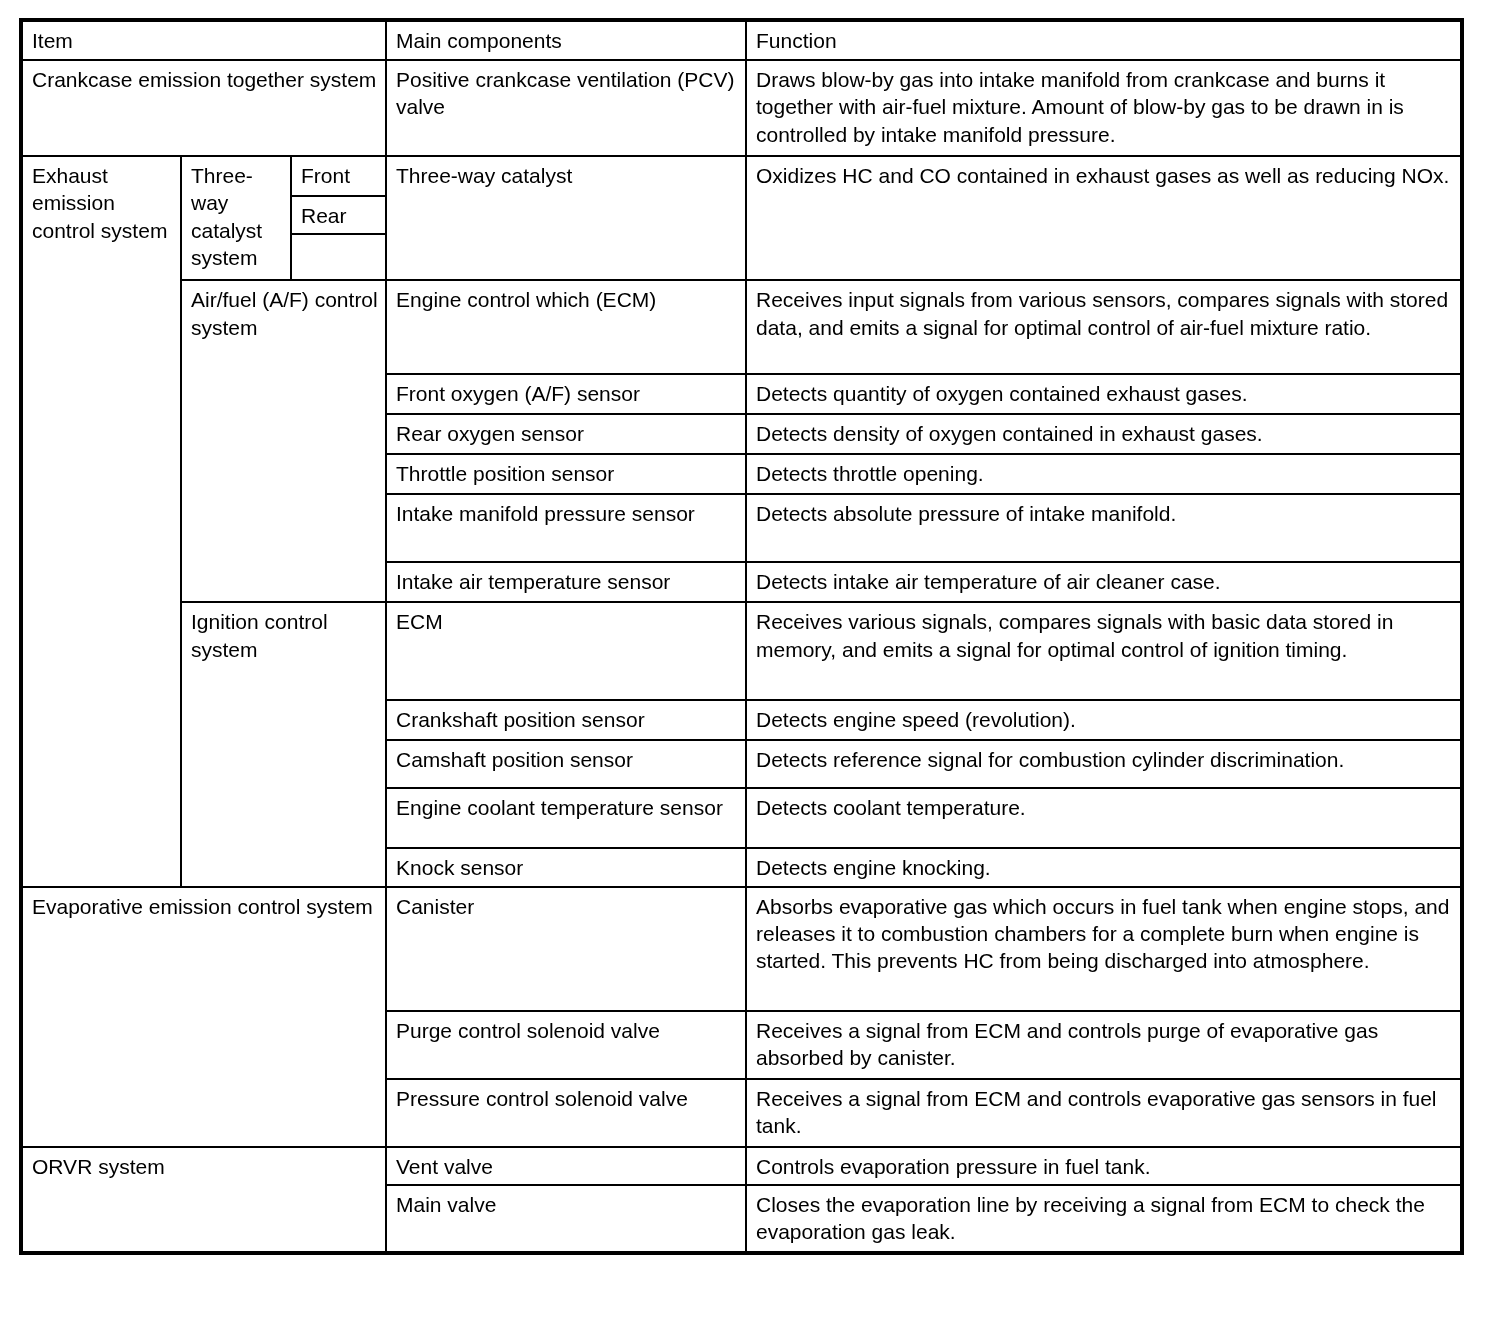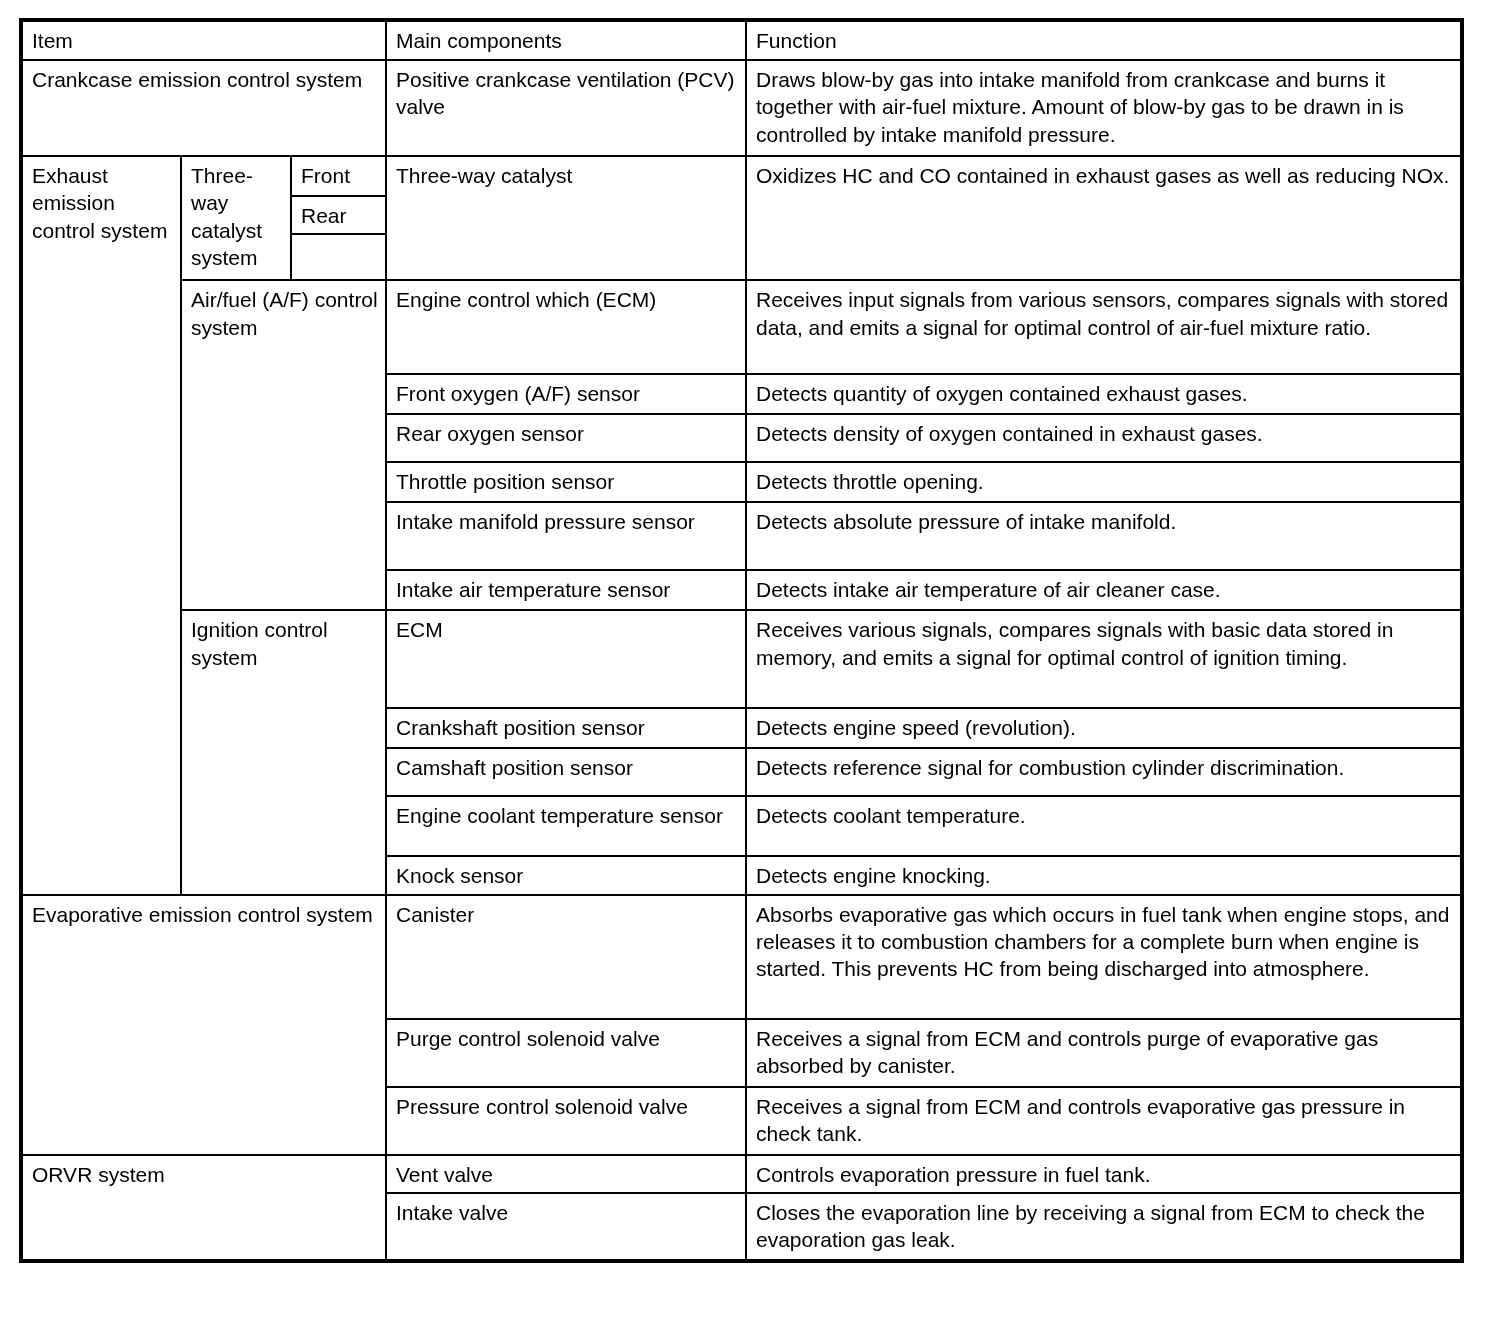--- a/index.html
+++ b/index.html
@@ -46,21 +46,21 @@
   </colgroup>
 
   <tbody>
       <tr style="height:40px">
     <td colspan="3">Item</td>
     <td>Main components</td>
     <td>Function</td>
   </tr>
 
   <tr style="height:96px">
-    <td colspan="3">Crankcase emission control system</td>
+    <td colspan="3">Crankcase emission together system</td>
     <td>Positive crankcase ventilation (PCV) valve</td>
     <td>Draws blow-by gas into intake manifold from crankcase and burns it together with air-fuel mixture. Amount of blow-by gas to be drawn in is controlled by intake manifold pressure.</td>
   </tr>
 
   <tr style="height:40px">
     <td rowspan="14">Exhaust emission control system</td>
     <td rowspan="3">Three-way catalyst system</td>
     <td>Front</td>
     <td rowspan="3">Three-way catalyst</td>
     <td rowspan="3">Oxidizes HC and CO contained in exhaust gases as well as reducing NOx.</td>
@@ -74,21 +74,21 @@
 
   <tr style="height:94px">
     <td colspan="2" rowspan="6">Air/fuel (A/F) control system</td>
     <td>Engine control which (ECM)</td>
     <td>Receives input signals from various sensors, compares signals with stored data, and emits a signal for optimal control of air-fuel mixture ratio.</td>
   </tr>
   <tr style="height:40px">
     <td>Front oxygen (A/F) sensor</td>
     <td>Detects quantity of oxygen contained exhaust gases.</td>
   </tr>
-  <tr style="height:48px">
+  <tr style="height:40px">
     <td>Rear oxygen sensor</td>
     <td>Detects density of oxygen contained in exhaust gases.</td>
   </tr>
   <tr style="height:40px">
     <td>Throttle position sensor</td>
     <td>Detects throttle opening.</td>
   </tr>
   <tr style="height:68px">
     <td>Intake manifold pressure sensor</td>
     <td>Detects absolute pressure of intake manifold.</td>
@@ -124,26 +124,26 @@
     <td colspan="3" rowspan="3">Evaporative emission control system</td>
     <td>Canister</td>
     <td>Absorbs evaporative gas which occurs in fuel tank when engine stops, and releases it to combustion chambers for a complete burn when engine is started. This prevents HC from being discharged into atmosphere.</td>
   </tr>
   <tr style="height:68px">
     <td>Purge control solenoid valve</td>
     <td>Receives a signal from ECM and controls purge of evaporative gas absorbed by canister.</td>
   </tr>
   <tr style="height:68px">
     <td>Pressure control solenoid valve</td>
-    <td>Receives a signal from ECM and controls evaporative gas pressure in check tank.</td>
+    <td>Receives a signal from ECM and controls evaporative gas sensors in fuel tank.</td>
   </tr>
 
   <tr style="height:24px">
     <td colspan="3" rowspan="2">ORVR system</td>
     <td>Vent valve</td>
     <td>Controls evaporation pressure in fuel tank.</td>
   </tr>
   <tr style="height:68px">
-    <td>Intake valve</td>
+    <td>Main valve</td>
     <td>Closes the evaporation line by receiving a signal from ECM to check the evaporation gas leak.</td>
   </tr>
 </tbody>
   </table>
 
 </body></html>

